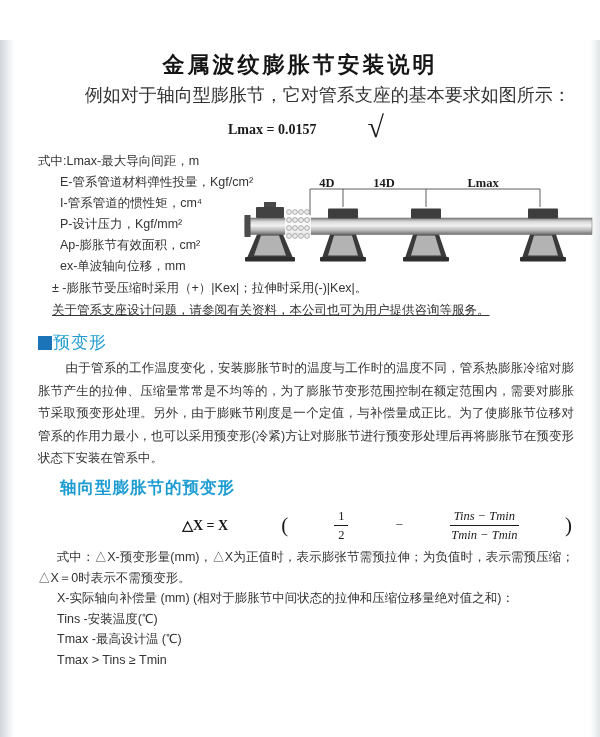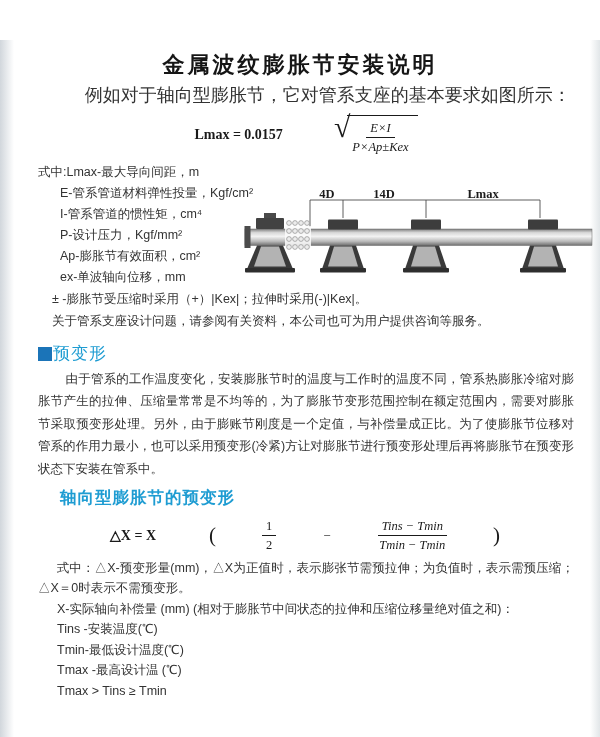--- a/index.html
+++ b/index.html
@@ -37,30 +37,30 @@
   .frac { display:inline-flex; flex-direction:column; align-items:center;
     font-size:12.5px; line-height:1.3; font-style:italic; }
   .frac .num { border-bottom:1.2px solid #1a1a1a; padding:0 4px 1px; }
   .frac .den { padding-top:1px; }
   .frac.up { font-style:normal; }
 
   .defs { position:relative; margin-top:6px; }
   .def { font-size:12.5px; line-height:21px; color:#333; }
   .def.sub { padding-left:22px; }
   .def.pm { padding-left:14px; line-height:22px; }
-  .def.last { padding-left:14px; line-height:22px; }
+  .def.last { padding-left:14px; line-height:22px;text-decoration:underline; }
   .diagram { position:absolute; left:205px; top:26px; width:352px; height:102px; }
 
   .sec2 { margin:10px 0 0; }
   .body-para { margin:3px 0 0; font-size:12.5px; line-height:22.5px; text-align:justify;
     text-indent:2.2em; color:#333; }
 
   .sub-blue { font-size:16.5px; font-weight:bold; color:#1e9cd2; letter-spacing:1px; margin:7px 0 0 22px; }
 
-  .f2 { margin:9px 0 4px; }
+  .f2 { margin:9px 0 4px;justify-content:flex-end; }
   .paren { font-size:21px; font-weight:400; padding:0 2px; }
   .op { font-size:13px; padding:0 3px; }
 
   .note { font-size:12.5px; line-height:20.5px; color:#333; margin:0; }
   .note.first { text-indent:1.5em; text-align:justify; margin-top:3px; }
   .note.ind { padding-left:19px; }
 </style>
 </head>
 <body>
 
@@ -71,26 +71,20 @@
   <h1 class="title">金属波纹膨胀节安装说明</h1>
 
   <div class="content">
 
     <p class="example">例如对于轴向型膨胀节，它对管系支座的基本要求如图所示：</p>
 
     <div class="formula f1">
       <span class="f-lhs">Lmax = 0.0157</span>
       <span class="sqrt">
         <span class="sqrt-glyph">√</span>
-        <span class="sqrt-body">
-          <span class="frac">
-            <span class="num">E×I</span>
-            <span class="den">P×Ap±Kex</span>
-          </span>
-        </span>
       </span>
     </div>
 
     <div class="defs">
       <div class="def">式中:Lmax-最大导向间距，m</div>
       <div class="def sub">E-管系管道材料弹性投量，Kgf/cm²</div>
       <div class="def sub">I-管系管道的惯性矩，cm⁴</div>
       <div class="def sub">P-设计压力，Kgf/mm²</div>
       <div class="def sub">Ap-膨胀节有效面积，cm²</div>
       <div class="def sub">ex-单波轴向位移，mm</div>
@@ -195,18 +189,17 @@
       <span class="frac">
         <span class="num">Tins − Tmin</span>
         <span class="den">Tmin − Tmin</span>
       </span>
       <span class="paren">)</span>
     </div>
 
     <p class="note first">式中：△X-预变形量(mm)，△X为正值时，表示膨张节需预拉伸；为负值时，表示需预压缩；△X＝0时表示不需预变形。</p>
     <p class="note ind">X-实际轴向补偿量 (mm) (相对于膨胀节中间状态的拉伸和压缩位移量绝对值之和)：</p>
     <p class="note ind">Tins -安装温度(℃)</p>
-    <p class="note ind">Tmin-最低设计温度(℃)</p>
     <p class="note ind">Tmax -最高设计温 (℃)</p>
     <p class="note ind">Tmax &gt; Tins ≥ Tmin</p>
 
   </div>
 </div>
 
 </body></html>

